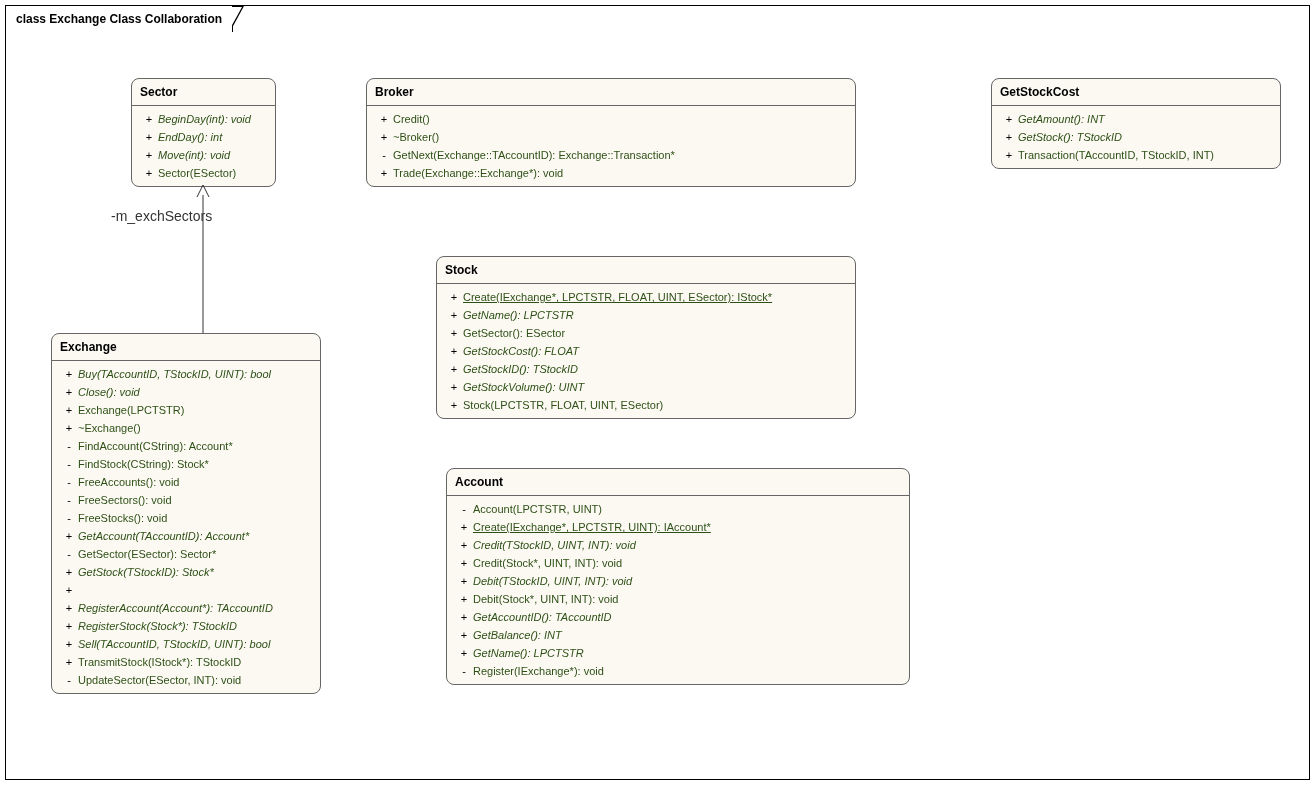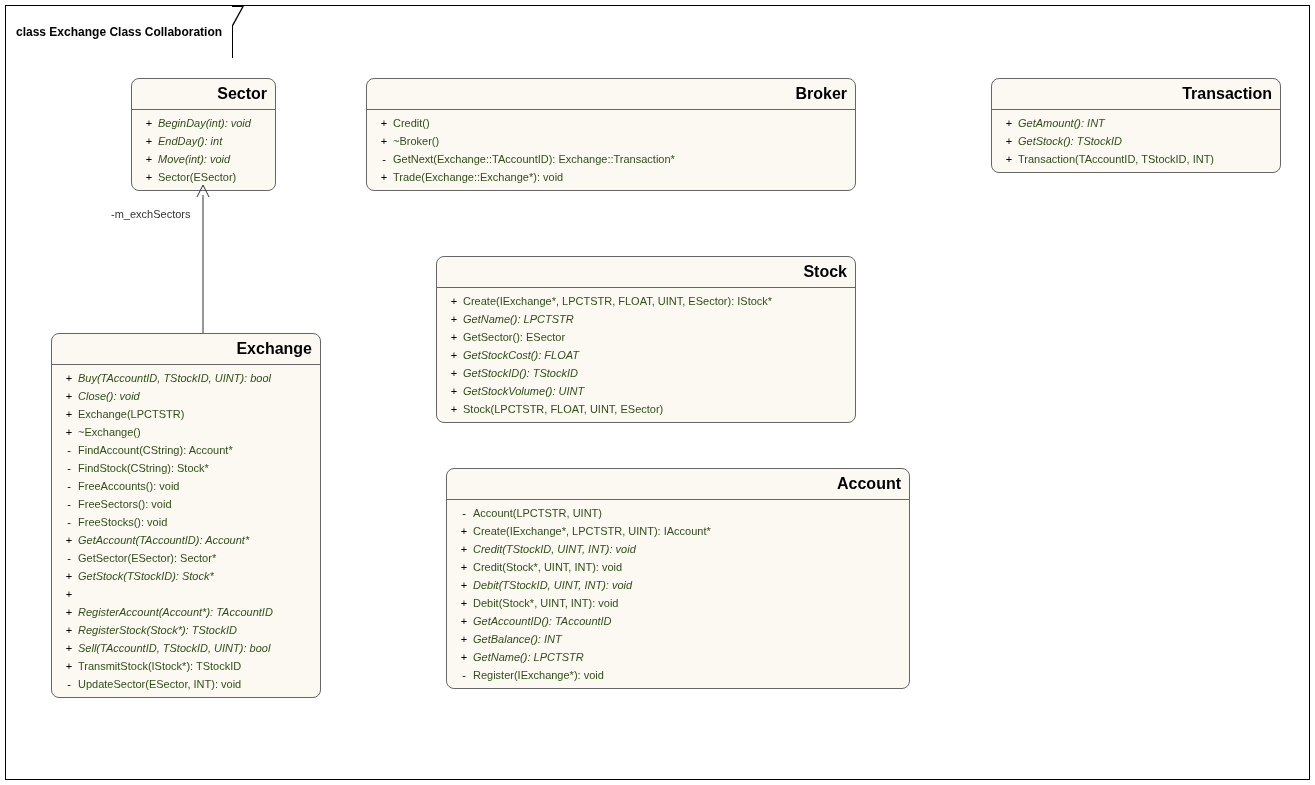--- a/index.html
+++ b/index.html
@@ -1,30 +1,30 @@
 <!DOCTYPE html>
 <html><head>
 <meta charset="utf-8">
 <style>
 *{box-sizing:border-box;margin:0;padding:0}
 body{font-family:"Segoe UI",Arial,sans-serif;font-size:12px;background:#fff;width:1315px;height:785px;position:relative}
 .frame{position:absolute;left:5px;top:5px;width:1305px;height:775px;border:1px solid #000}
-.tab{position:absolute;left:-1px;top:-1px;background:#fff;border:1px solid #000;border-bottom:none;padding:19px 10px;font-weight:bold;font-size:12px}
+.tab{position:absolute;left:-1px;top:-1px;background:#fff;border:1px solid #000;border-bottom:none;padding:6px 10px;font-weight:bold;font-size:12px}
 .tab::after{content:"";position:absolute;right:-12px;top:0;width:0;height:0;border-right:12px solid transparent;border-top:22px solid #000}
 .tab::before{content:"";position:absolute;right:-10px;top:1px;width:0;height:0;border-right:11px solid transparent;border-top:20px solid #fff;z-index:1}
 .canvas{position:absolute;left:0;top:22px;right:0;bottom:0}
 .cls{position:absolute;background:#fcf9f3;border:1px solid #666;border-radius:8px}
-.cls-h{text-align:right;font-weight:bold;padding:6px 8px;border-bottom:1px solid #666;font-size:16px}
+.cls-h{text-align:left;font-weight:bold;padding:6px 8px;border-bottom:1px solid #666;font-size:12px}
 .cls-b{padding:4px 0}
 .row{display:flex;padding:1px 8px;font-size:11px;line-height:16px}
 .vis{width:18px;text-align:center;flex-shrink:0}
 .op{color:#2d5016;flex:1}
 .it{font-style:italic}
-.ul{}
-.assoc-label{position:absolute;font-size:11px;color:#333}
+.ul{text-decoration:underline}
+.assoc-label{position:absolute;font-size:14px;color:#333}
 svg.conn{position:absolute;overflow:visible;pointer-events:none}
 </style>
 </head>
 <body>
 
 <div class="frame">
   <div class="tab">
     <span>class Exchange Class Collaboration</span>
   </div>
   <div class="canvas">
@@ -67,21 +67,21 @@
             <span class="op">GetNext(Exchange::TAccountID): Exchange::Transaction*</span>
           </div>
           <div class="row">
             <span class="vis">+</span>
             <span class="op">Trade(Exchange::Exchange*): void</span>
           </div>
         </div>
     </div>
 
     <div id="cls-transaction" class="cls" style="left:985px;top:50px;width:290px">
-      <div class="cls-h">Transaction</div>
+      <div class="cls-h">GetStockCost</div>
       <div class="cls-b">
           <div class="row">
             <span class="vis">+</span>
             <span class="op it">GetAmount(): INT</span>
           </div>
           <div class="row">
             <span class="vis">+</span>
             <span class="op it">GetStock(): TStockID</span>
           </div>
           <div class="row">

